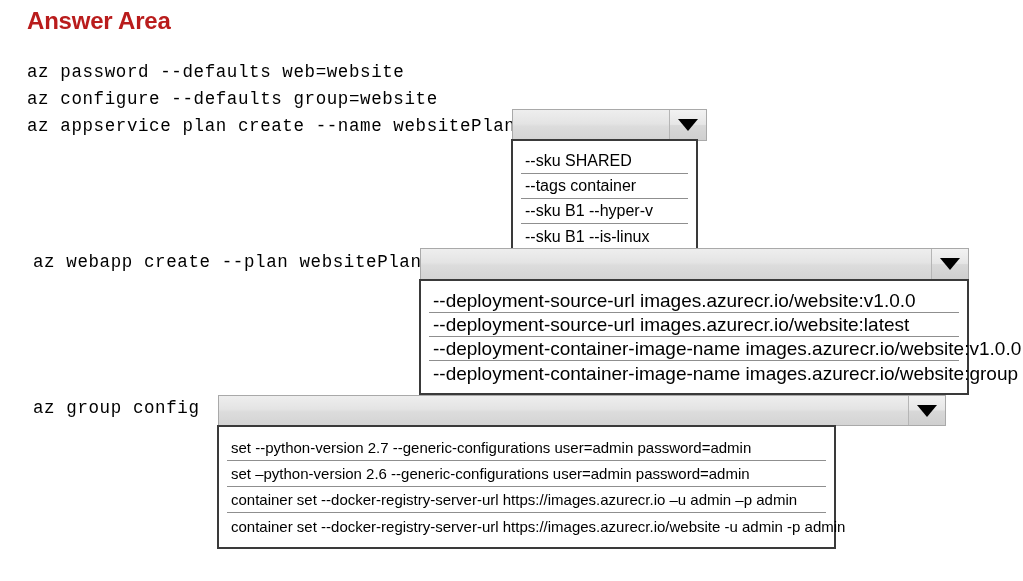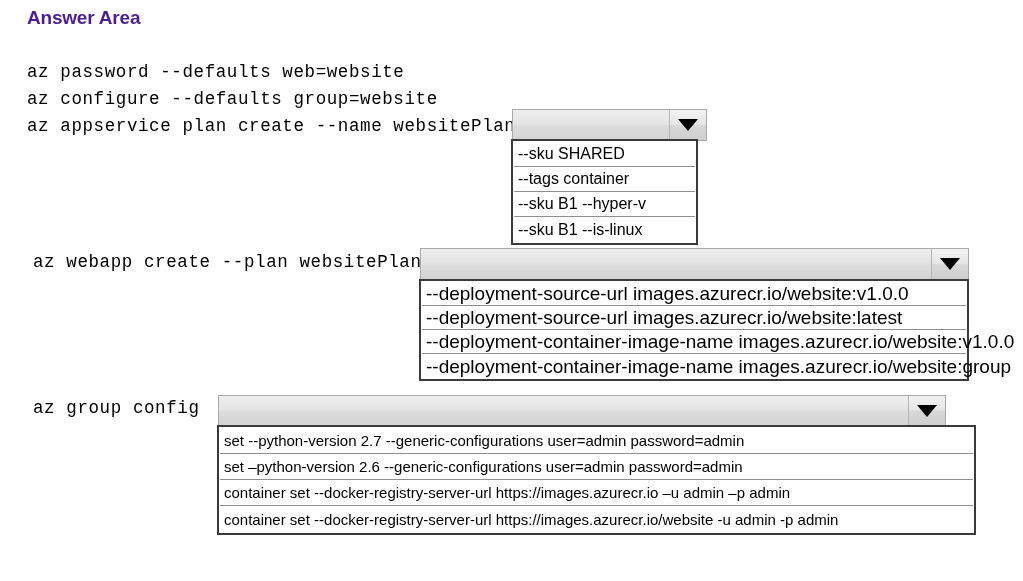--- a/index.html
+++ b/index.html
@@ -15,24 +15,24 @@
     font-family: "Liberation Sans", sans-serif;
     color: #000000;
   }
 
   
   .page-title {
     position: absolute;
     left: 27px;
     top: 7px;
     font-family: "Liberation Sans", sans-serif;
-    font-size: 19px;
+    font-size: 24px;
     font-weight: bold;
     letter-spacing: -0.2px;
-    color: #4c1d95;
+    color: #b91c1c;
     white-space: nowrap;
   }
 
   
   .cmd {
     position: absolute;
     font-family: "Liberation Mono", "DejaVu Sans Mono", monospace;
     font-size: 17.5px;
     letter-spacing: 0.6px;
     color: #000;
@@ -75,21 +75,21 @@
     justify-content: center;
   }
   .combo-arrow svg { display: block; }
 
   
   .optlist {
     position: absolute;
     box-sizing: border-box;
     background: #ffffff;
     border: 2px solid #3a3a3a;
-    padding: 1px;
+    padding: 8px;
   }
   .opt {
     box-sizing: border-box;
     border-bottom: 1px solid #8f8f8f;
     font-family: "Liberation Sans", sans-serif;
     font-size: 15.5px;
     line-height: 1;
     color: #000;
     white-space: nowrap;
     display: flex;
@@ -101,21 +101,21 @@
 
   
   #optlist-1 { left: 511px; top: 139px; width: 187px; }
   #optlist-1 .opt { height: 25px; font-size: 16px; }
 
   
   #optlist-2 { left: 419px; top: 279px; width: 550px; }
   #optlist-2 .opt { height: 24px; font-size: 19px; }
 
   
-  #optlist-3 { left: 217px; top: 425px; width: 759px; }
+  #optlist-3 { left: 217px; top: 425px; width: 619px; }
   #optlist-3 .opt { height: 26px; font-size: 15px; }
 
   
   #combo-1 { left: 512px; top: 109px; width: 195px; height: 32px; }
   #combo-2 { left: 420px; top: 248px; width: 549px; height: 32px; }
   #combo-3 { left: 218px; top: 395px; width: 728px; height: 31px; }
 </style>
 </head>
 <body>
 

